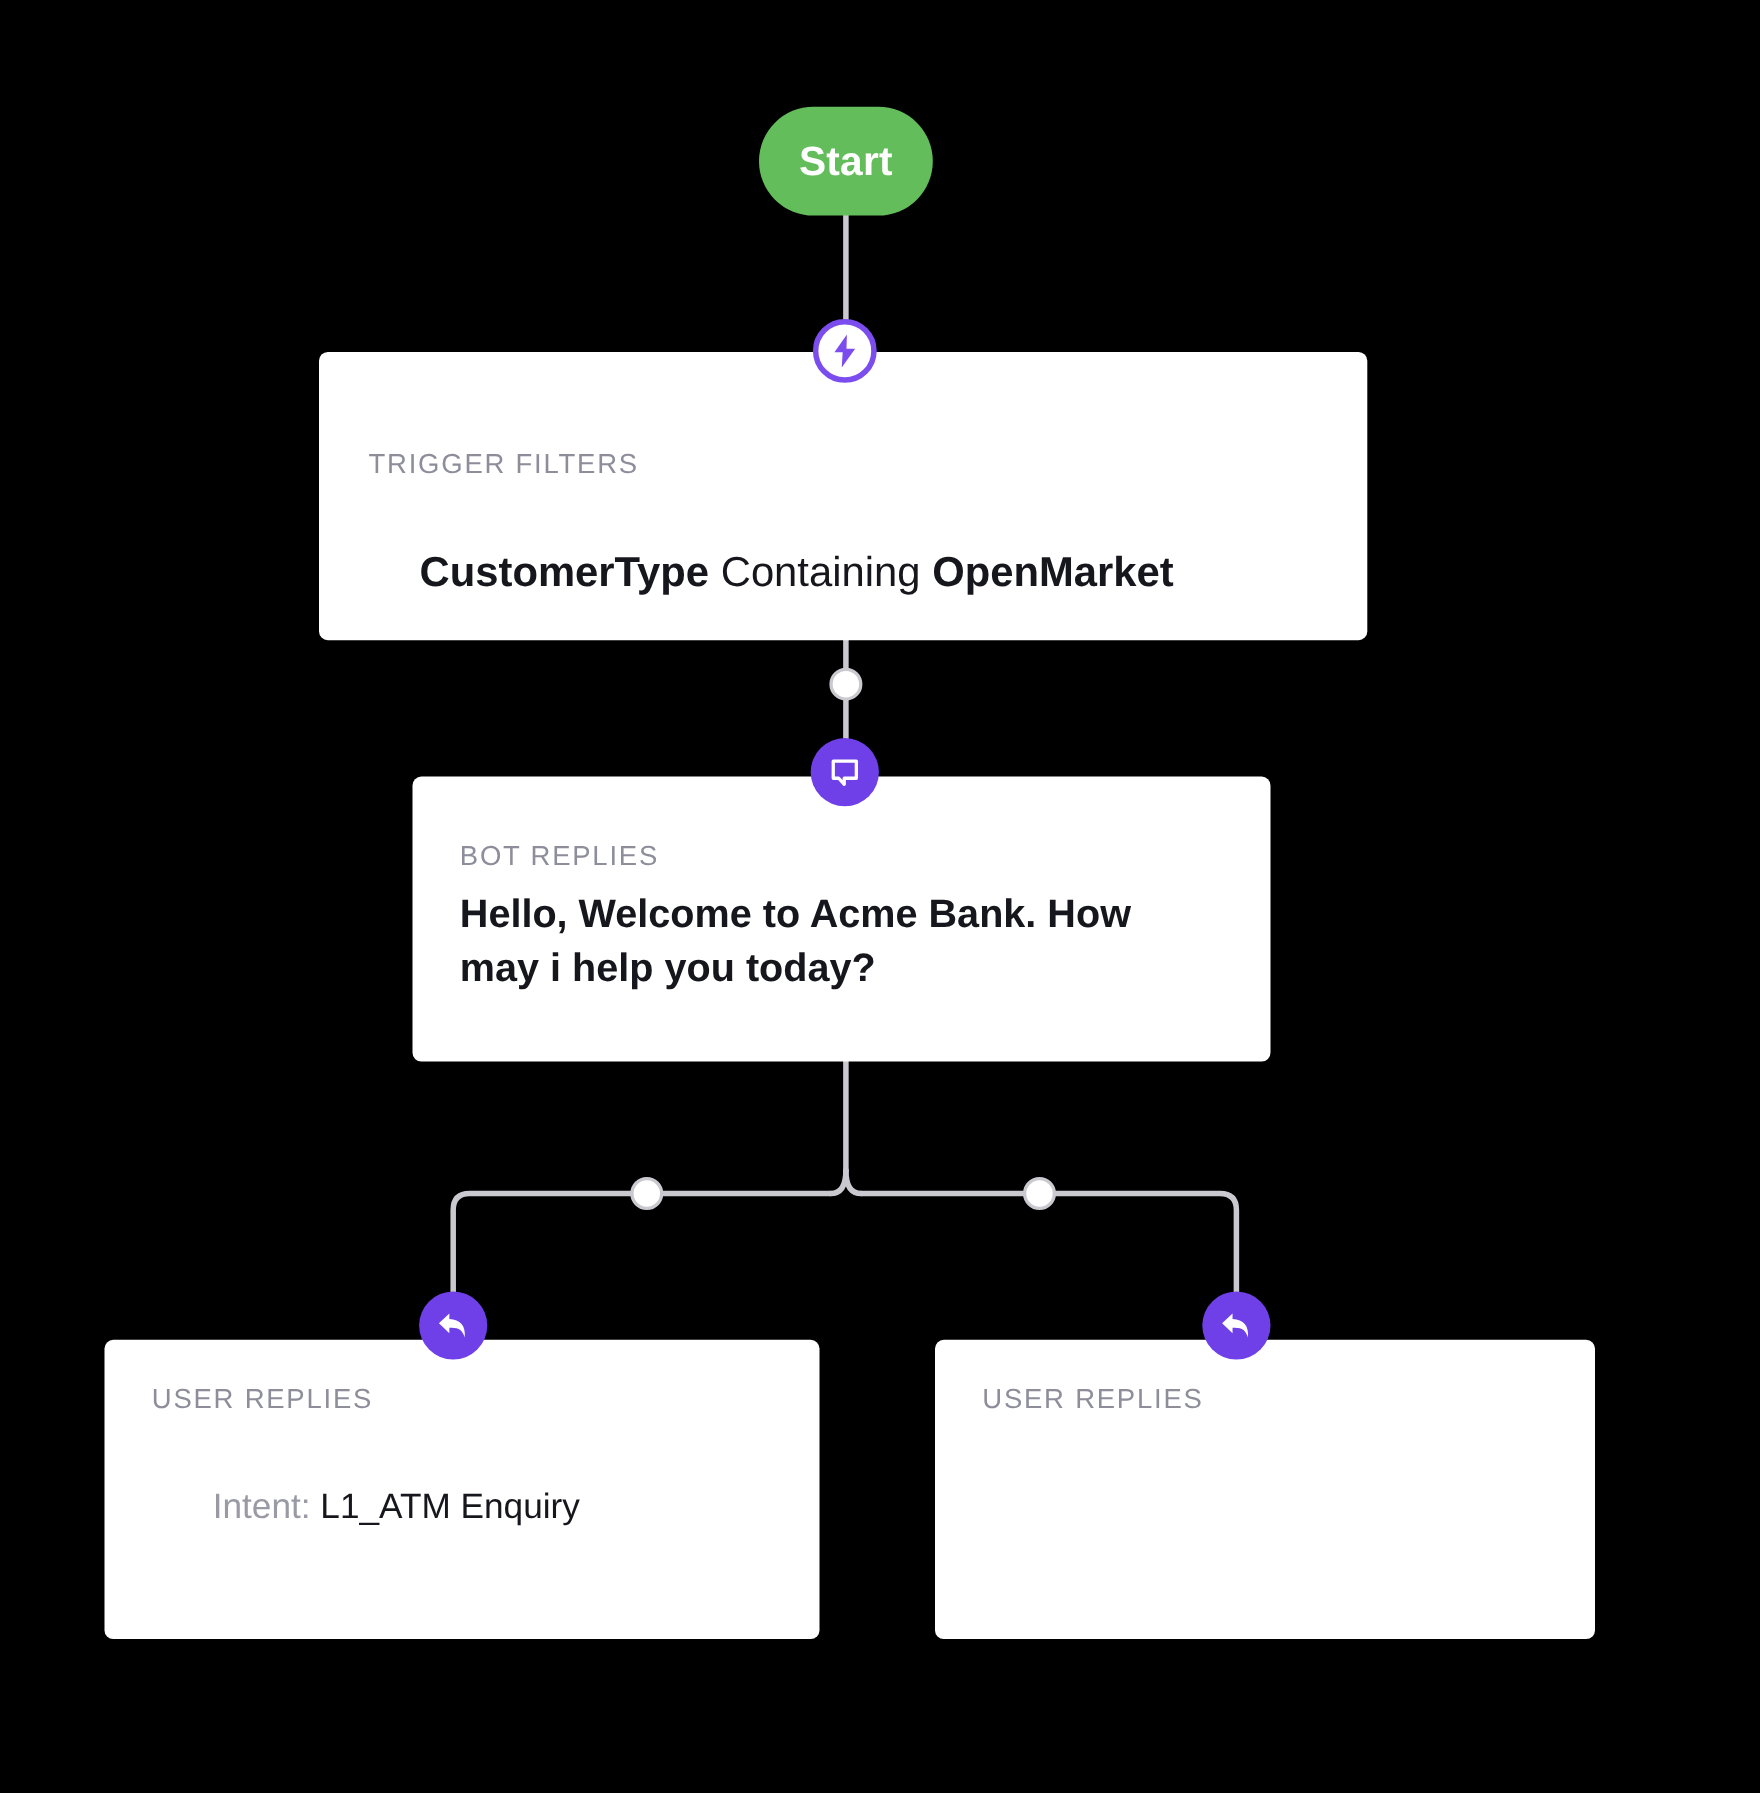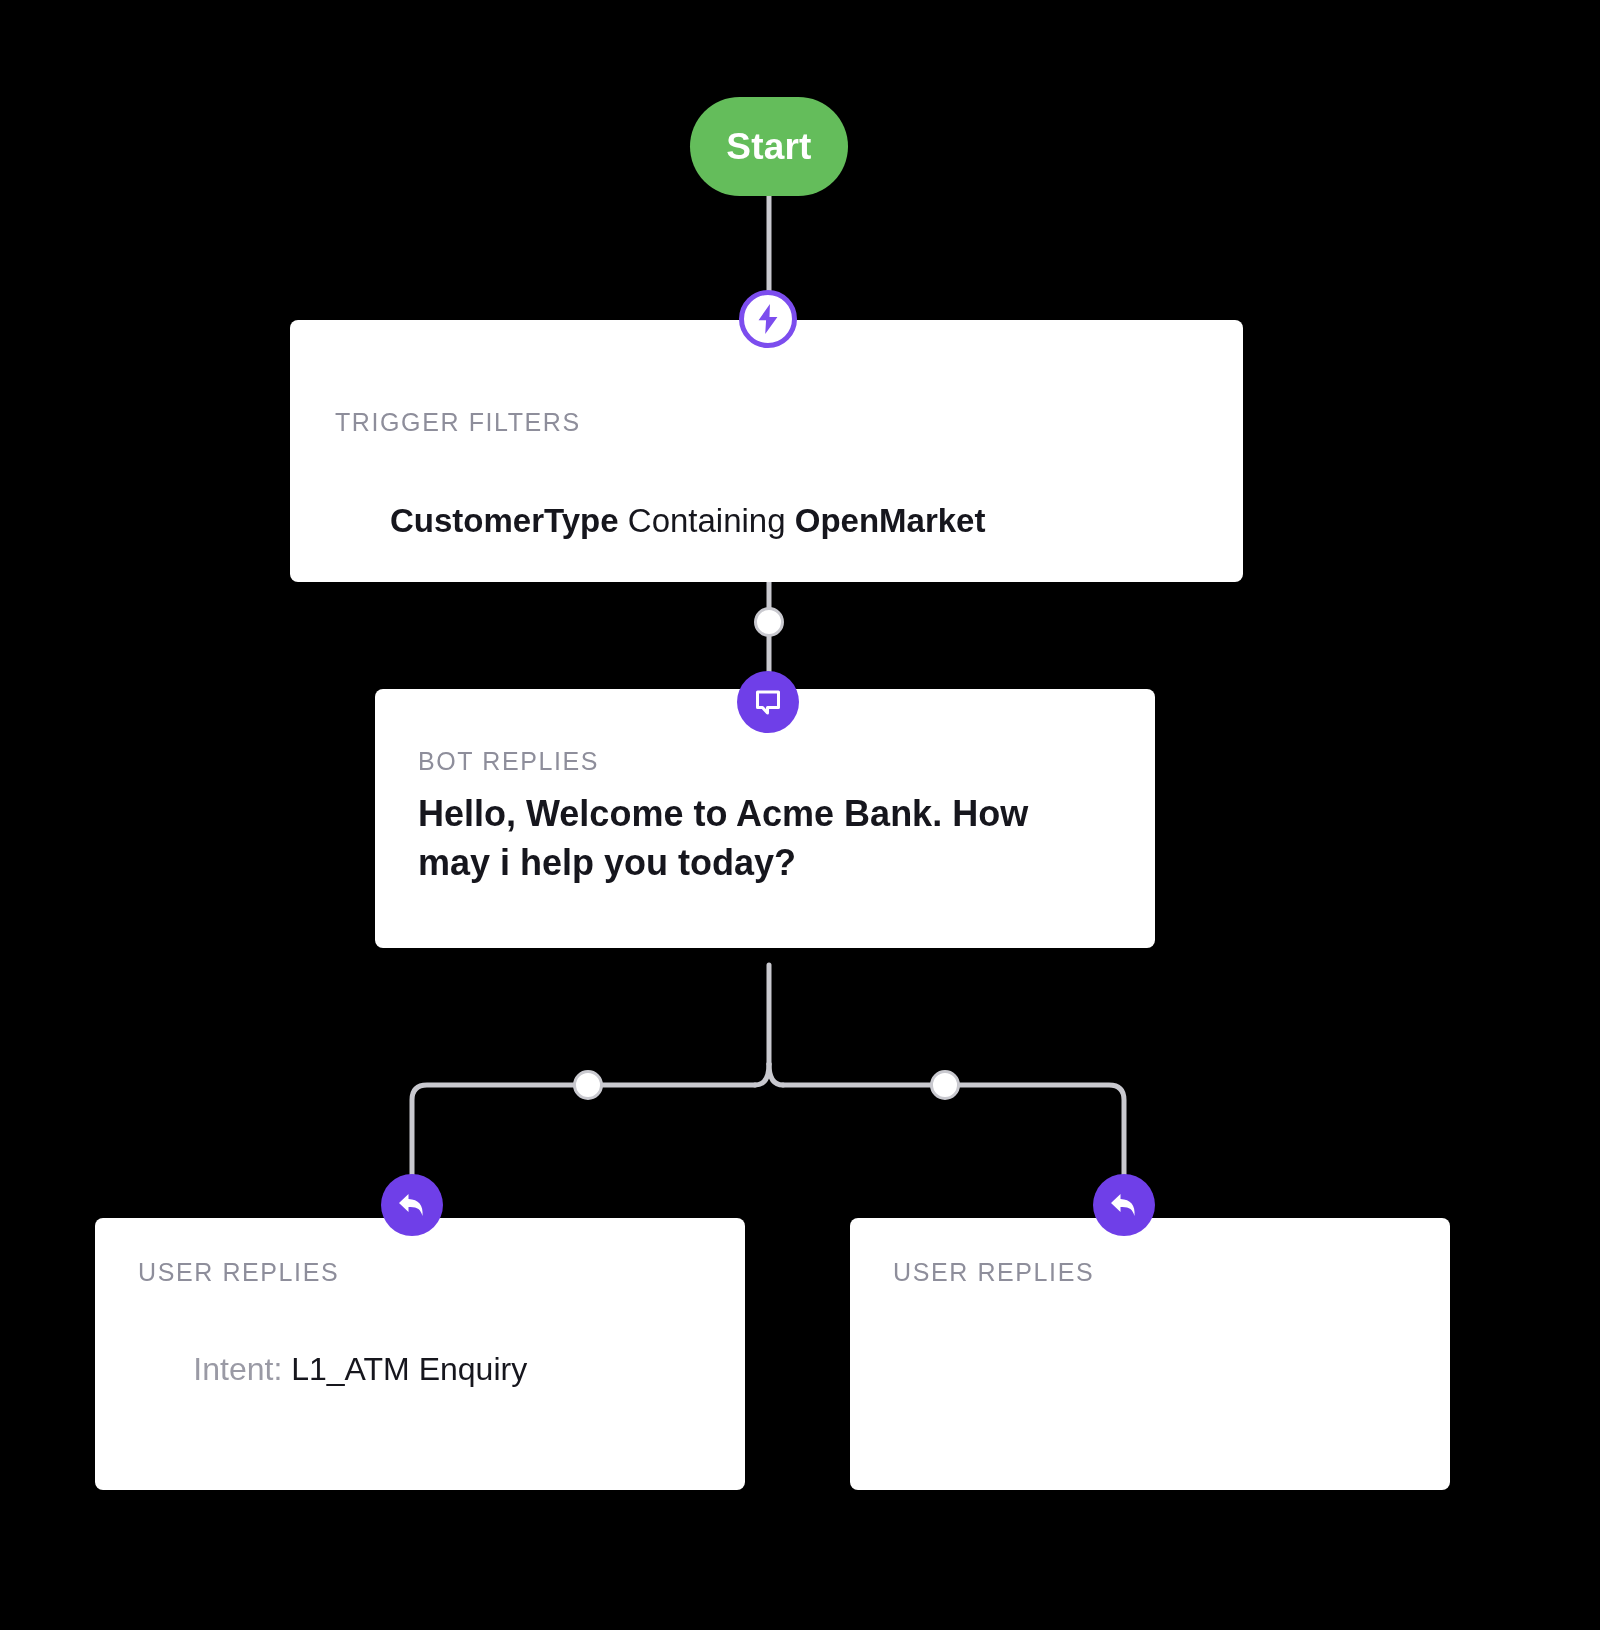--- a/index.html
+++ b/index.html
@@ -73,31 +73,31 @@
 
   
   #card-trigger {
     left: 290px;
     top: 320px;
     width: 953px;
     height: 262px;
   }
   #card-trigger .kicker { left: 45px; top: 88px; }
   #card-trigger .body {
-    left: 45px; top: 135px;
-    font-size: 33px;
+    left: 28px; top: 135px;
+    font-size: 38px;
     line-height: 44px;
     font-weight: 400;
   }
   #card-trigger .body b { font-weight: 700; }
 
   
   #card-bot {
     left: 375px;
-    top: 689px;
+    top: 706px;
     width: 780px;
     height: 259px;
     padding-left: 13px;
   }
   #card-bot .kicker { left: 43px; top: 58px; }
   #card-bot .body {
     left: 43px; top: 100px;
     width: 650px;
     font-size: 36px;
     line-height: 49px;

